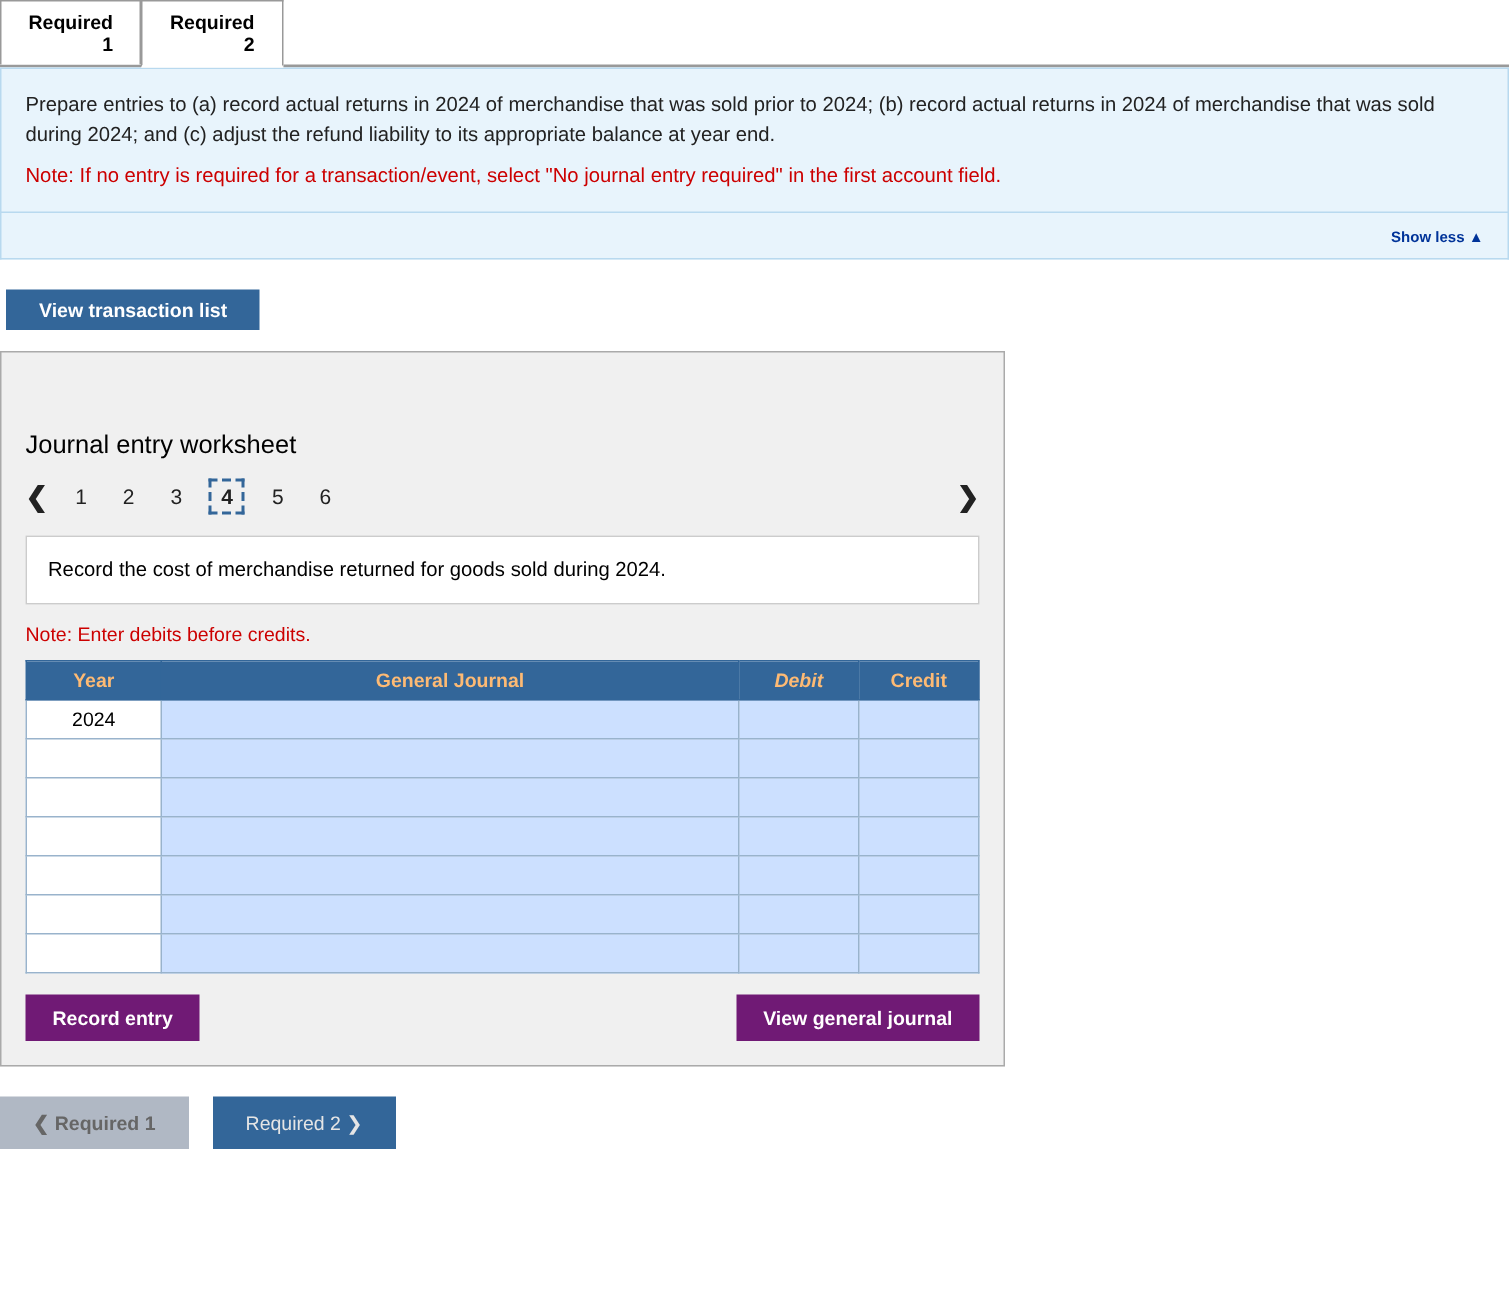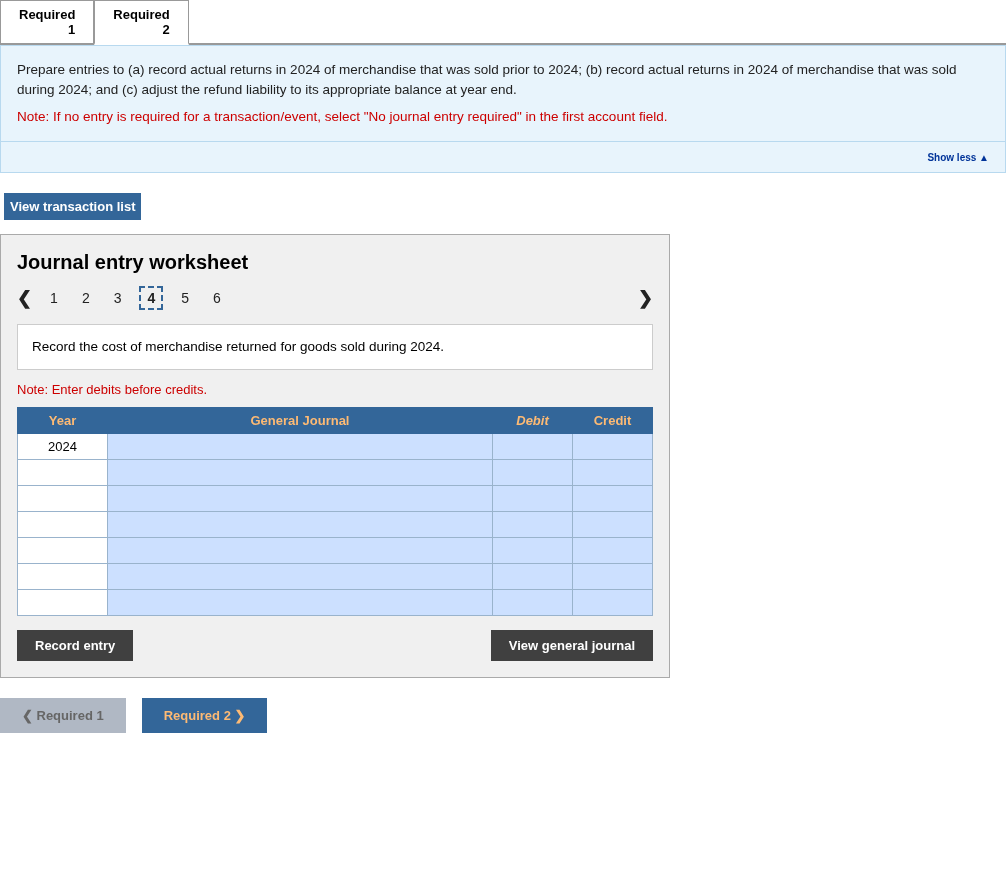--- a/index.html
+++ b/index.html
@@ -64,40 +64,41 @@
       text-decoration: none;
     }
 
     
     .view-transaction-btn {
       display: inline-block;
       background: #336699;
       color: #fff;
       font-weight: bold;
       font-size: 13px;
-      padding: 6px 6px;
+      padding: 6px 22px;
       margin: 10px 0 10px 0;
       cursor: pointer;
       border: none;
       text-align: center;
     }
 
     
     .worksheet-container {
       border: 1px solid #aaa;
       background: #f0f0f0;
       padding: 16px;
       max-width: 670px;
       margin: 0 0 16px 0;
     }
 
     .worksheet-title {
-      font-weight: bold;
-      font-size: 20px;
+      font-weight: normal;
+      font-size: 17px;
       margin-bottom: 12px;
+      margin-top: 36px;
     }
 
     
     .nav-row {
       display: flex;
       align-items: center;
       gap: 12px;
       margin-bottom: 14px;
       font-size: 15px;
     }
@@ -174,21 +175,21 @@
     .journal-table td.input-cell input {
       width: 100%;
       height: 100%;
       border: none;
       background: transparent;
       font-size: 13px;
       padding: 2px 4px;
       outline: none;
     }
     .btn-teal {
-      background: #404040;
+      background: #701a75;
       color: #fff;
       font-weight: bold;
       font-size: 13px;
       padding: 8px 18px;
       border: none;
       cursor: pointer;
     }
 
     
     .btn-clear {
@@ -214,22 +215,22 @@
       background: #b0b8c4;
       color: #666;
       font-weight: bold;
       font-size: 13px;
       padding: 10px 22px;
       border: none;
       cursor: pointer;
     }
     .btn-nav-next {
       background: #336699;
-      color: #fdba74;
-      font-weight: bold;
+      color: #e5e5e5;
+      font-weight: normal;
       font-size: 13px;
       padding: 10px 22px;
       border: none;
       cursor: pointer;
     }
 
     .spacer-row {
       display: flex;
       width: 100%;
       justify-content: space-between;

